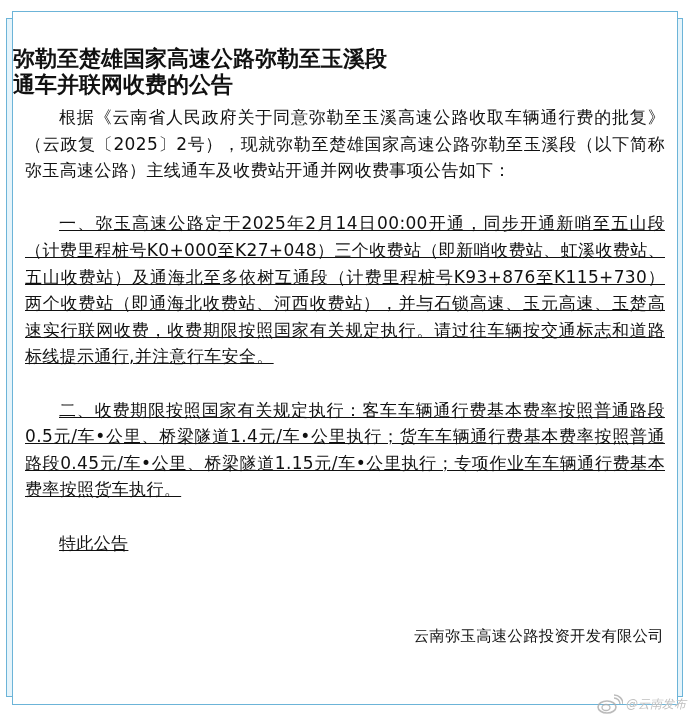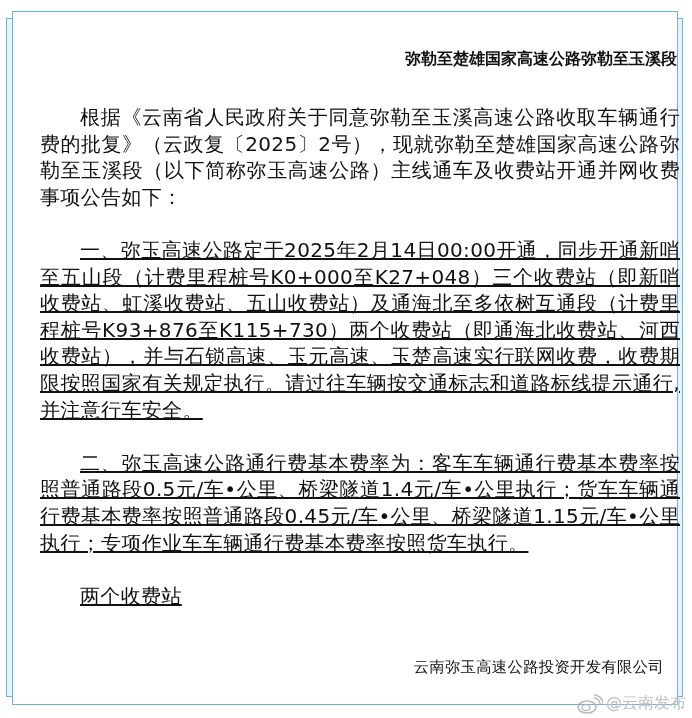--- a/index.html
+++ b/index.html
@@ -33,32 +33,32 @@
       height: 694px;
       border: 1px solid #6cb4d8;
       background: #ffffff;
       box-sizing: border-box;
     }
     .title {
       position: absolute;
       left: 0;
       right: 0;
       top: 34px;
-      text-align: right;
+      text-align: left;
       font-weight: bold;
-      font-size: 16px;
+      font-size: 22px;
       line-height: 26px;
       color: #111;
     }
     .title div { white-space: nowrap; }
     .body-text {
       position: absolute;
-      left: 40px;
+      left: 25px;
       width: 640px;
-      font-size: 20px;
+      font-size: 17px;
       line-height: 26.6px;
       text-align: justify;
       letter-spacing: 0.35px;
     }
     .para {
       margin: 0;
       text-indent: 2em;
     }
     .para.gap { margin-top: 26.6px; text-decoration: underline; }
     .sign {
@@ -70,44 +70,46 @@
       letter-spacing: 0.35px;
     }
     .watermark {
       position: absolute;
       right: 6px;
       bottom: 4px;
       display: flex;
       align-items: center;
       gap: 3px;
       color: rgba(170,170,170,0.75);
-      font-size: 16px;
+      font-size: 12px;
       text-shadow: 0 0 1px rgba(255,255,255,0.9);
+      font-style: italic;
     }
     .watermark svg { display: block; }
   </style>
 </head>
 <body>
 
 <div class="back-frame"></div>
 
 <div class="doc-frame">
   <div class="title">
     <div>弥勒至楚雄国家高速公路弥勒至玉溪段</div>
+    <div>通车并联网收费的公告</div>
   </div>
 </div>
 
 <div class="body-text" style="top:104px;">
   <p class="para">根据《云南省人民政府关于同意弥勒至玉溪高速公路收取车辆通行费的批复》（云政复〔2025〕2号），现就弥勒至楚雄国家高速公路弥勒至玉溪段（以下简称弥玉高速公路）主线通车及收费站开通并网收费事项公告如下：</p>
   <p class="para gap">一、弥玉高速公路定于2025年2月14日00:00开通，同步开通新哨至五山段（计费里程桩号K0+000至K27+048）三个收费站（即新哨收费站、虹溪收费站、五山收费站）及通海北至多依树互通段（计费里程桩号K93+876至K115+730）两个收费站（即通海北收费站、河西收费站），并与石锁高速、玉元高速、玉楚高速实行联网收费，收费期限按照国家有关规定执行。请过往车辆按交通标志和道路标线提示通行,并注意行车安全。</p>
-  <p class="para gap">二、弥玉高速公路通行费基本费率为：客车车辆通行费基本费率按照普通路段0.5元/车•公里、桥梁隧道1.4元/车•公里执行；货车车辆通行费基本费率按照普通路段0.45元/车•公里、桥梁隧道1.15元/车•公里执行；专项作业车车辆通行费基本费率按照货车执行。</p>
-  <p class="para gap">两个收费站</p>
+  <p class="para gap">二、收费期限按照国家有关规定执行：客车车辆通行费基本费率按照普通路段0.5元/车•公里、桥梁隧道1.4元/车•公里执行；货车车辆通行费基本费率按照普通路段0.45元/车•公里、桥梁隧道1.15元/车•公里执行；专项作业车车辆通行费基本费率按照货车执行。</p>
+  <p class="para gap">特此公告</p>
 </div>
 
-<div class="sign" style="top:654px;">
+<div class="sign" style="top:623px;">
   <div>云南弥玉高速公路投资开发有限公司</div>
 </div>
 
 <div class="watermark">
   <span>
     <svg width="26" height="20" viewBox="0 0 26 20">
       <ellipse cx="10" cy="13" rx="9" ry="6" fill="none" stroke="rgba(170,170,170,0.8)" stroke-width="1.6"></ellipse>
       <ellipse cx="9" cy="13.5" rx="4" ry="3" fill="none" stroke="rgba(170,170,170,0.8)" stroke-width="1.3"></ellipse>
       <path d="M17 4 A6 6 0 0 1 23 10" fill="none" stroke="rgba(170,170,170,0.8)" stroke-width="1.5"></path>
       <path d="M17 1 A9 9 0 0 1 26 10" fill="none" stroke="rgba(170,170,170,0.8)" stroke-width="1.5"></path>

